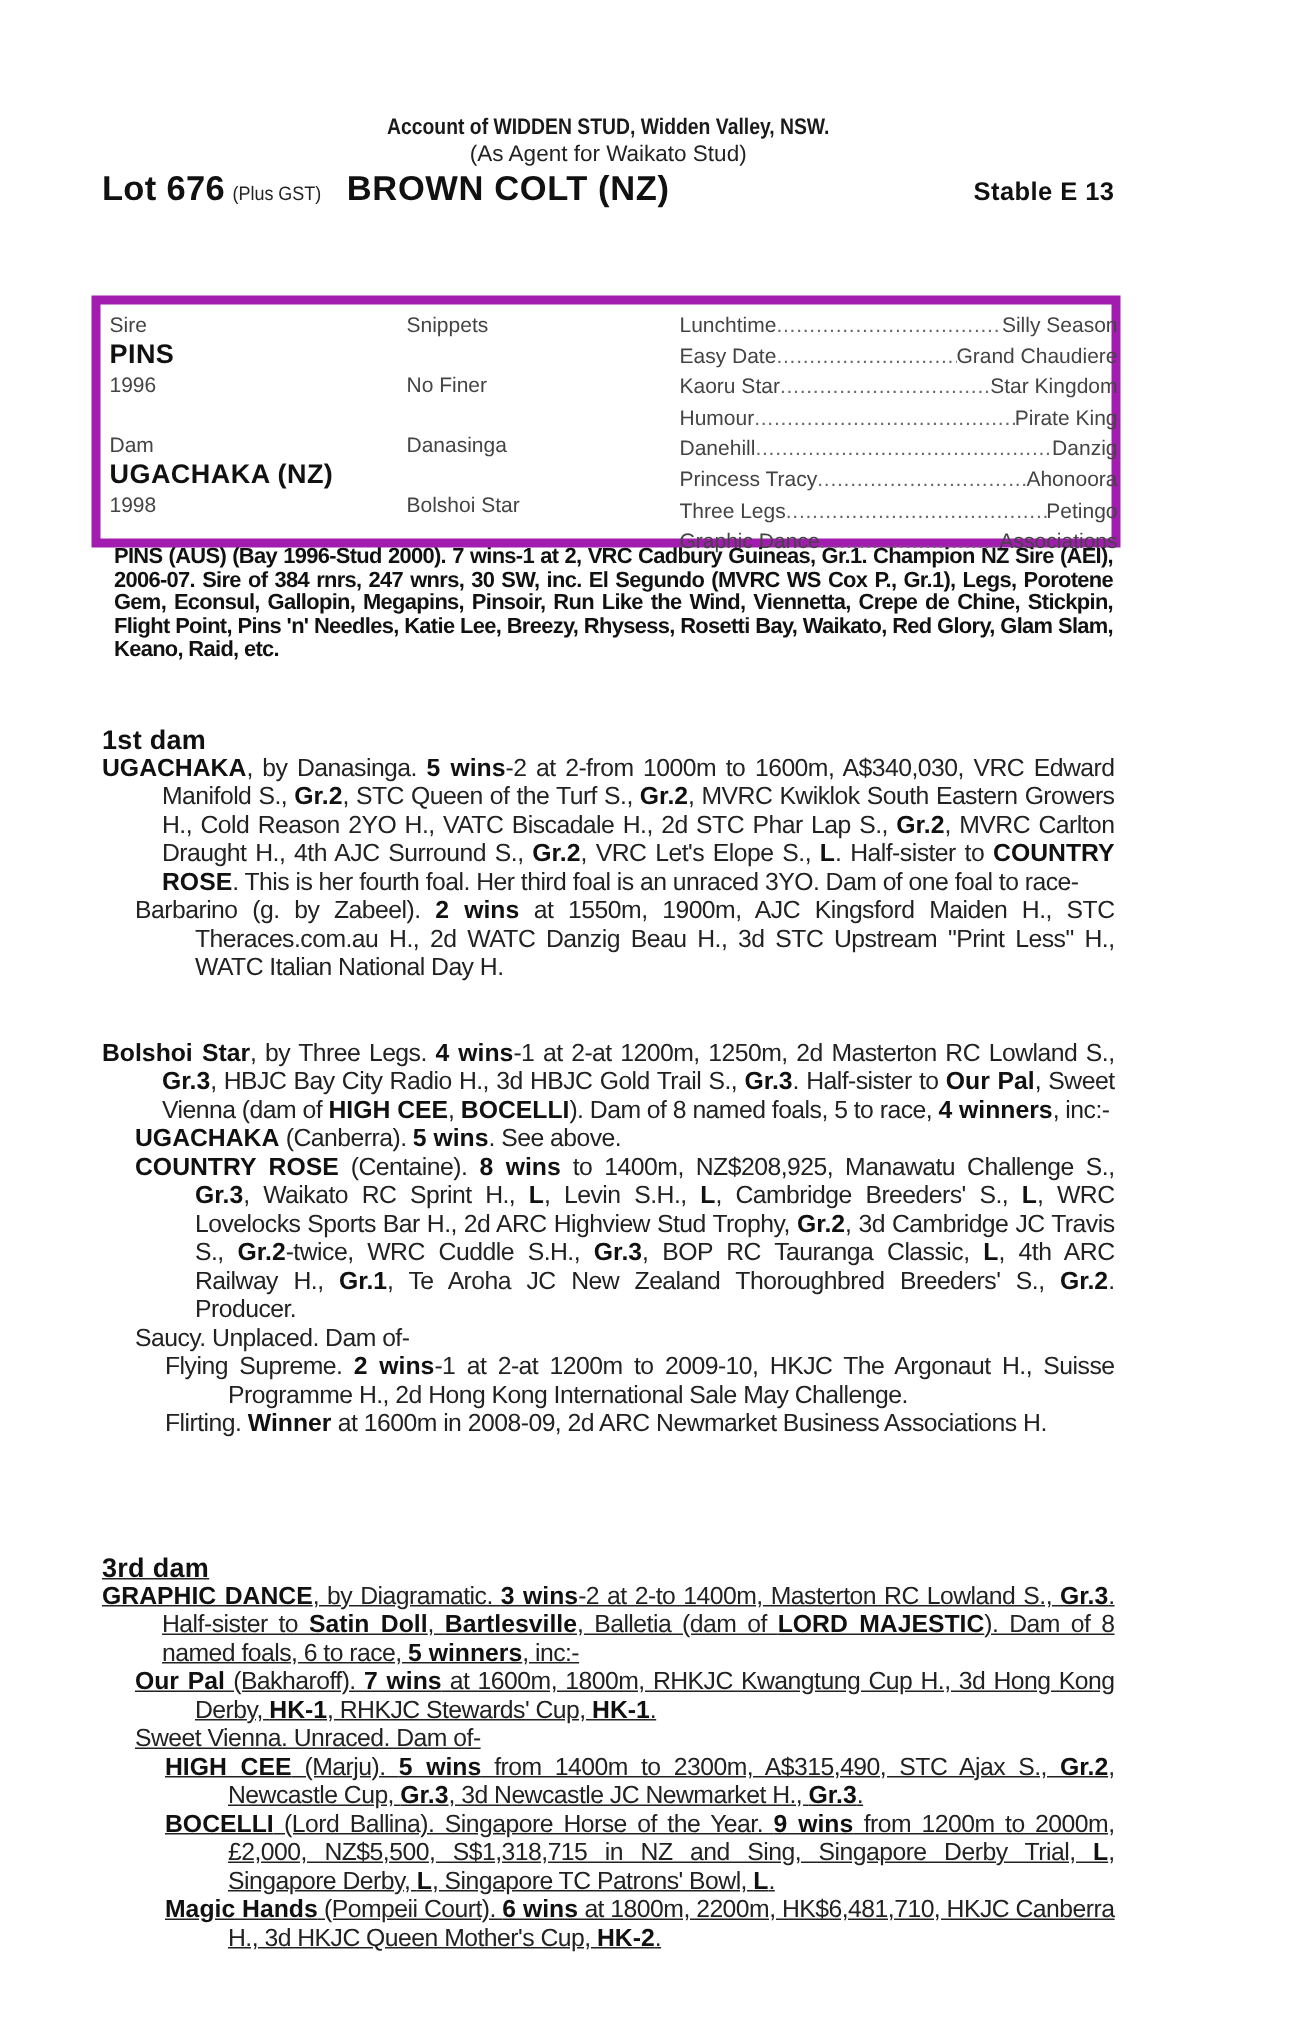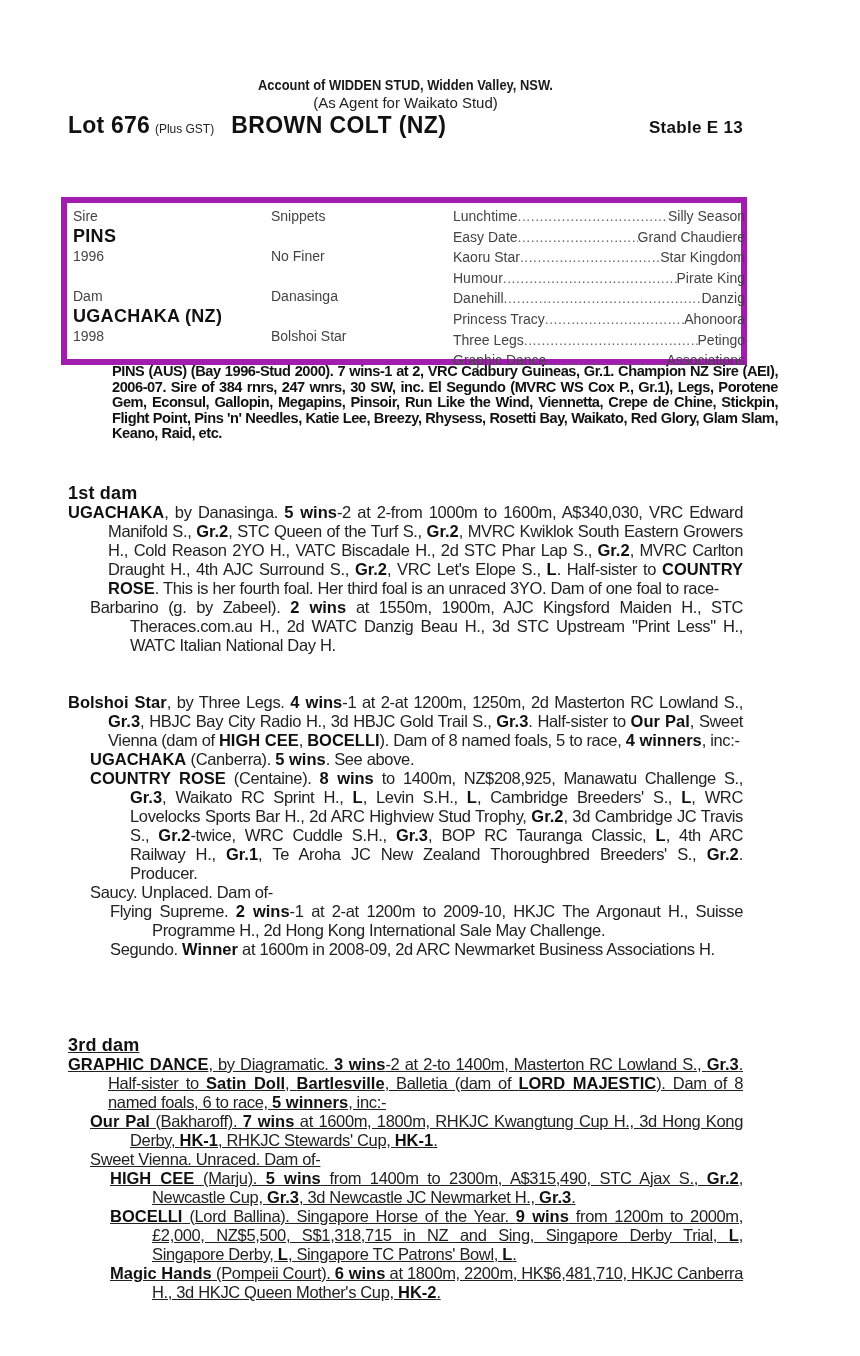--- a/index.html
+++ b/index.html
@@ -153,21 +153,20 @@
       top: 288px;
       width: 666px;
       font-weight: 900;
       font-size: 14.6px;
       line-height: 15.5px;
       color: #111;
       text-align: justify;
       text-align-last: left;
       letter-spacing: -0.45px;
       word-spacing: 0px;
-      margin-left: 36px;
     }
     
     .section {
       position: absolute;
       left: 0;
       width: 675px;
       font-size: 16.5px;
       line-height: 19px;
       color: #222;
     }
@@ -273,21 +272,21 @@
     <div class="entry lvl0"><span class="b">UGACHAKA</span><span>, by Danasinga. </span><span class="b">5 wins</span><span>-2 at 2-from 1000m to 1600m, A$340,030, VRC Edward Manifold S., </span><span class="b">Gr.2</span><span>, STC Queen of the Turf S., </span><span class="b">Gr.2</span><span>, MVRC Kwiklok South Eastern Growers H., Cold Reason 2YO H., VATC Biscadale H., 2d STC Phar Lap S., </span><span class="b">Gr.2</span><span>, MVRC Carlton Draught H., 4th AJC Surround S., </span><span class="b">Gr.2</span><span>, VRC Let's Elope S., </span><span class="b">L</span><span>. Half-sister to </span><span class="b">COUNTRY ROSE</span><span>. This is her fourth foal. Her third foal is an unraced 3YO. Dam of one foal to race-</span></div>
     <div class="entry lvl1"><span>Barbarino (g. by Zabeel). </span><span class="b">2 wins</span><span> at 1550m, 1900m, AJC Kingsford Maiden H., STC Theraces.com.au H., 2d WATC Danzig Beau H., 3d STC Upstream "Print Less" H., WATC Italian National Day H.</span></div>
   </div>
 
   <div class="section" style="top:617px;">
     <div class="entry lvl0"><span class="b">Bolshoi Star</span><span>, by Three Legs. </span><span class="b">4 wins</span><span>-1 at 2-at 1200m, 1250m, 2d Masterton RC Lowland S., </span><span class="b">Gr.3</span><span>, HBJC Bay City Radio H., 3d HBJC Gold Trail S., </span><span class="b">Gr.3</span><span>. Half-sister to </span><span class="b">Our Pal</span><span>, Sweet Vienna (dam of </span><span class="b">HIGH CEE</span><span>, </span><span class="b">BOCELLI</span><span>). Dam of 8 named foals, 5 to race, </span><span class="b">4 winners</span><span>, inc:-</span></div>
     <div class="entry lvl1"><span class="b">UGACHAKA</span><span> (Canberra). </span><span class="b">5 wins</span><span>. See above.</span></div>
     <div class="entry lvl1"><span class="b">COUNTRY ROSE</span><span> (Centaine). </span><span class="b">8 wins</span><span> to 1400m, NZ$208,925, Manawatu Challenge S., </span><span class="b">Gr.3</span><span>, Waikato RC Sprint H., </span><span class="b">L</span><span>, Levin S.H., </span><span class="b">L</span><span>, Cambridge Breeders' S., </span><span class="b">L</span><span>, WRC Lovelocks Sports Bar H., 2d ARC Highview Stud Trophy, </span><span class="b">Gr.2</span><span>, 3d Cambridge JC Travis S., </span><span class="b">Gr.2</span><span>-twice, WRC Cuddle S.H., </span><span class="b">Gr.3</span><span>, BOP RC Tauranga Classic, </span><span class="b">L</span><span>, 4th ARC Railway H., </span><span class="b">Gr.1</span><span>, Te Aroha JC New Zealand Thoroughbred Breeders' S., </span><span class="b">Gr.2</span><span>. Producer.</span></div>
     <div class="entry lvl1">Saucy. Unplaced. Dam of-</div>
     <div class="entry lvl2"><span>Flying Supreme. </span><span class="b">2 wins</span><span>-1 at 2-at 1200m to 2009-10, HKJC The Argonaut H., Suisse Programme H., 2d Hong Kong International Sale May Challenge.</span></div>
-    <div class="entry lvl2"><span>Segundo. </span><span class="b">Winner</span><span> at 1600m in 2008-09, 2d ARC Newmarket Business Associations H.</span></div>
+    <div class="entry lvl2"><span>Flirting. </span><span class="b">Winner</span><span> at 1600m in 2008-09, 2d ARC Newmarket Business Associations H.</span></div>
   </div>
 
   <div class="section" style="top:960px;text-decoration:underline;">
     <div class="section-title">3rd dam</div>
     <div class="entry lvl0"><span class="b">GRAPHIC DANCE</span><span>, by Diagramatic. </span><span class="b">3 wins</span><span>-2 at 2-to 1400m, Masterton RC Lowland S., </span><span class="b">Gr.3</span><span>. Half-sister to </span><span class="b">Satin Doll</span><span>, </span><span class="b">Bartlesville</span><span>, Balletia (dam of </span><span class="b">LORD MAJESTIC</span><span>). Dam of 8 named foals, 6 to race, </span><span class="b">5 winners</span><span>, inc:-</span></div>
     <div class="entry lvl1"><span class="b">Our Pal</span><span> (Bakharoff). </span><span class="b">7 wins</span><span> at 1600m, 1800m, RHKJC Kwangtung Cup H., 3d Hong Kong Derby, </span><span class="b">HK-1</span><span>, RHKJC Stewards' Cup, </span><span class="b">HK-1</span><span>.</span></div>
     <div class="entry lvl1">Sweet Vienna. Unraced. Dam of-</div>
     <div class="entry lvl2"><span class="b">HIGH CEE</span><span> (Marju). </span><span class="b">5 wins</span><span> from 1400m to 2300m, A$315,490, STC Ajax S., </span><span class="b">Gr.2</span><span>, Newcastle Cup, </span><span class="b">Gr.3</span><span>, 3d Newcastle JC Newmarket H., </span><span class="b">Gr.3</span><span>.</span></div>
     <div class="entry lvl2"><span class="b">BOCELLI</span><span> (Lord Ballina). Singapore Horse of the Year. </span><span class="b">9 wins</span><span> from 1200m to 2000m, £2,000, NZ$5,500, S$1,318,715 in NZ and Sing, Singapore Derby Trial, </span><span class="b">L</span><span>, Singapore Derby, </span><span class="b">L</span><span>, Singapore TC Patrons' Bowl, </span><span class="b">L</span><span>.</span></div>
     <div class="entry lvl2"><span class="b">Magic Hands</span><span> (Pompeii Court). </span><span class="b">6 wins</span><span> at 1800m, 2200m, HK$6,481,710, HKJC Canberra H., 3d HKJC Queen Mother's Cup, </span><span class="b">HK-2</span><span>.</span></div>

